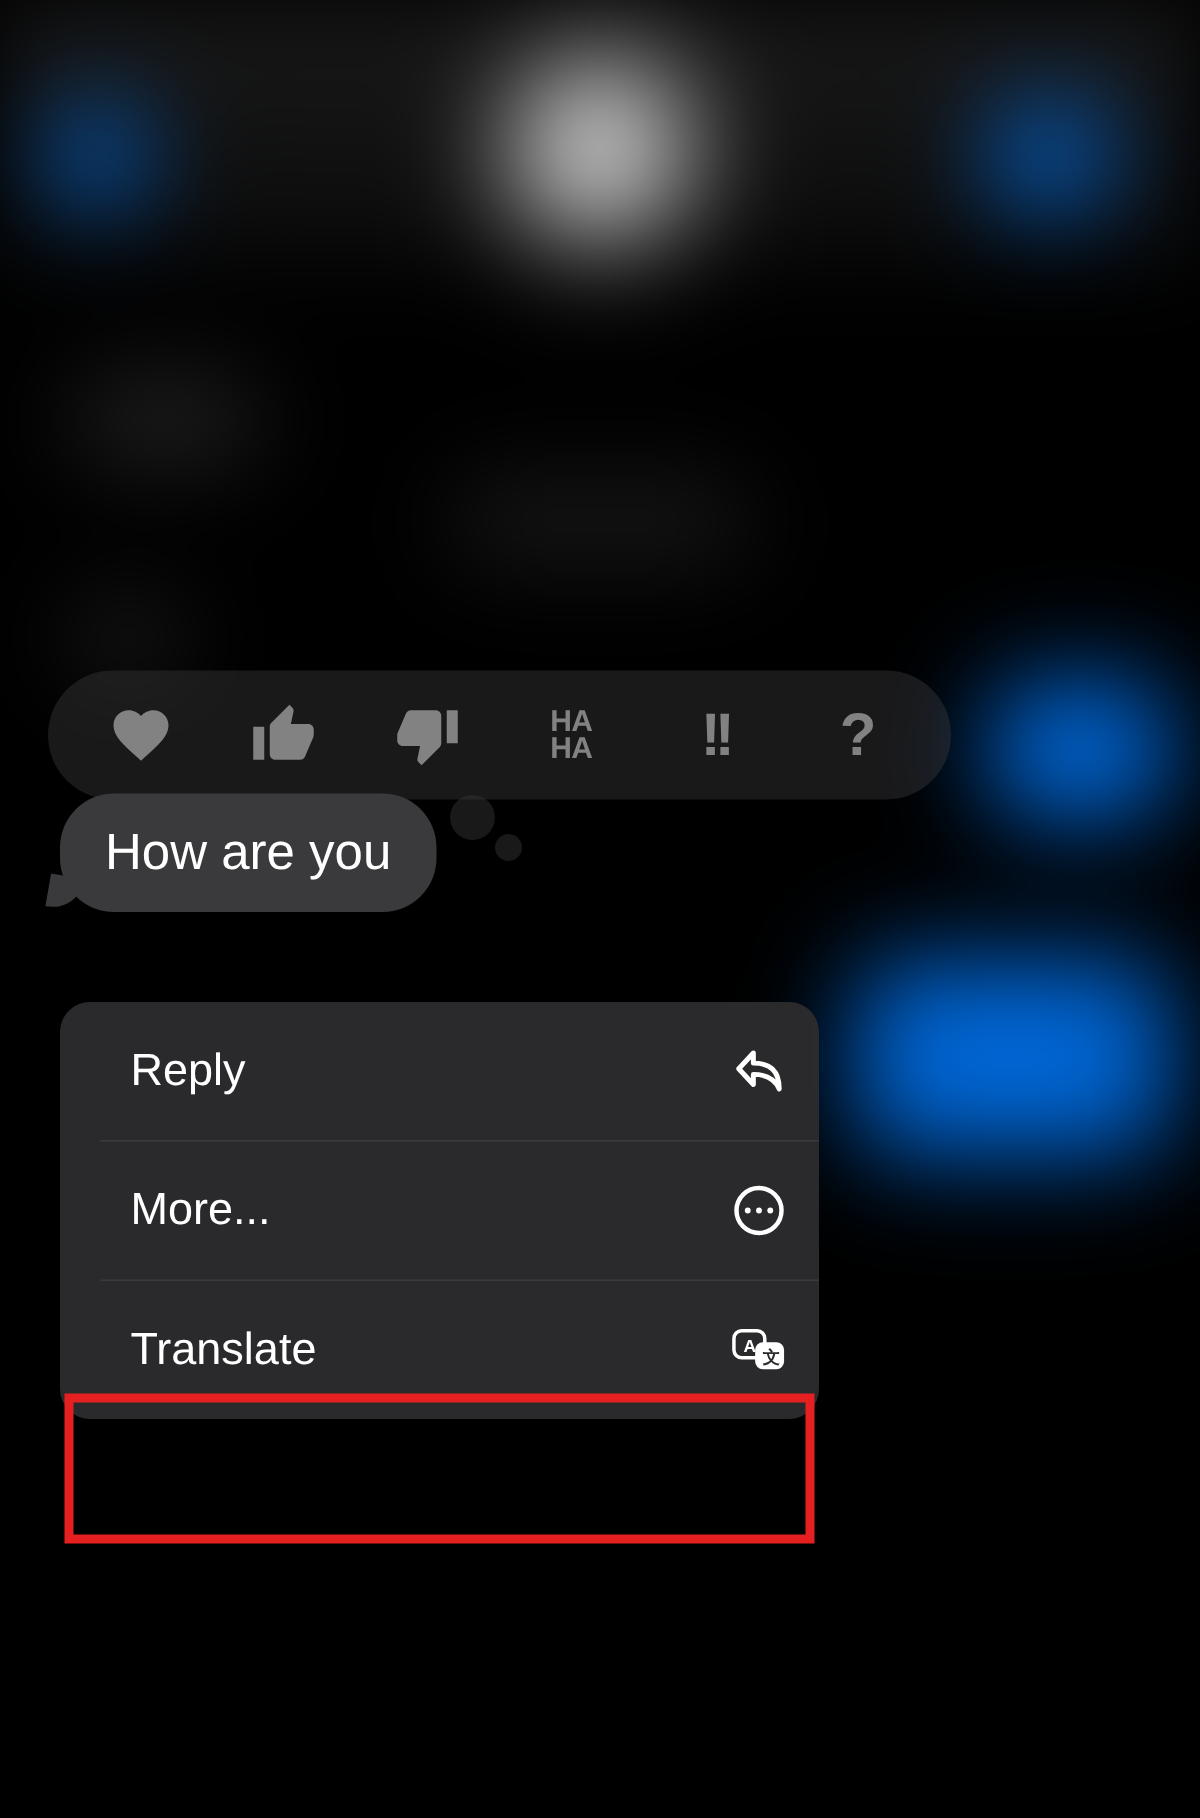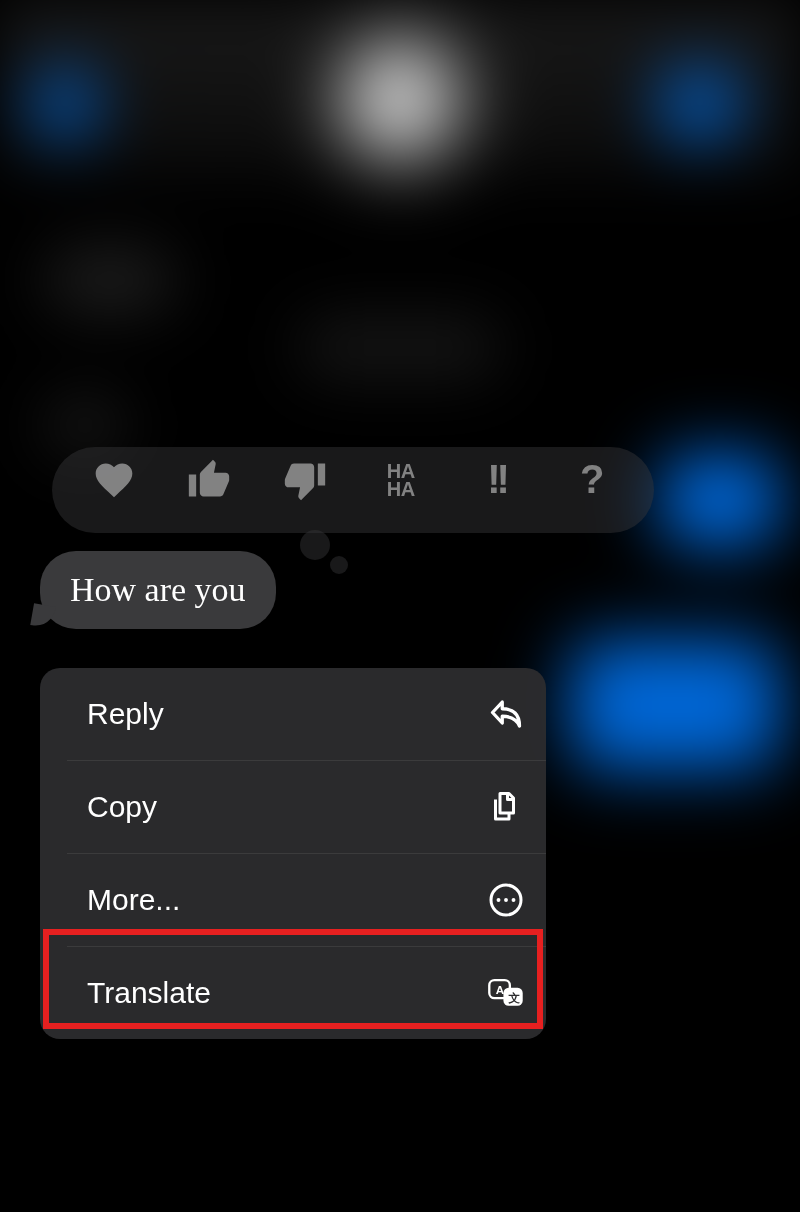--- a/index.html
+++ b/index.html
@@ -105,27 +105,27 @@
       width: 210px;
       height: 130px;
       background: rgba(0, 122, 255, 0.85);
       border-radius: 30px;
       filter: blur(18px);
     }
     
     .reaction-bar {
       position: absolute;
       top: 447px;
-      left: 52px;
+      left: 32px;
       width: 602px;
       height: 86px;
       background: rgba(55, 55, 57, 0.45);
       border-radius: 43px;
       display: flex;
-      align-items: flex-start;
+      align-items: center;
       justify-content: space-around;
       padding: 0 14px;
     }
     .reaction-btn {
       width: 65px;
       height: 65px;
       display: flex;
       align-items: center;
       justify-content: center;
       cursor: pointer;
@@ -167,29 +167,28 @@
       top: 556px;
       left: 330px;
       width: 18px;
       height: 18px;
       background: rgba(55, 55, 57, 0.45);
       border-radius: 50%;
     }
     
     .message-bubble {
       position: absolute;
-      top: 551px;
+      top: 529px;
       left: 40px;
       background: #3a3a3c;
       border-radius: 36px;
       padding: 20px 30px;
       color: #fff;
       font-size: 34px;
       font-weight: 400;
-      font-family: Liberation Serif, serif;
     }
     .message-tail {
       position: absolute;
       bottom: 2px;
       left: -8px;
       width: 22px;
       height: 22px;
       background: #3a3a3c;
       border-bottom-right-radius: 20px;
       transform: rotate(10deg);
@@ -298,30 +297,20 @@
 <div class="context-menu">
   <div class="menu-item">
     <span>Reply</span>
     <span class="menu-icon">
       <svg viewBox="0 0 24 24" fill="none" stroke="currentColor" stroke-width="2.2" stroke-linejoin="round" stroke-linecap="round">
           <path d="M9.5 4 L3 11 L9.5 18 L9.5 13.5 C15 13.5 19 15.5 21 20 C21 12 17 8.5 9.5 8.5 Z"></path>
         </svg>
     </span>
   </div>
   <div class="menu-item">
-    <span>Copy</span>
-    <span class="menu-icon">
-      <svg viewBox="0 0 24 24" fill="none" stroke="currentColor" stroke-width="2" stroke-linejoin="round">
-          <path d="M8 3 H14 L17 6 V16 H8 Z"></path>
-          <path d="M13 3 V7 H17"></path>
-          <path d="M5 7 V20 H14 V16"></path>
-        </svg>
-    </span>
-  </div>
-  <div class="menu-item">
     <span>More...</span>
     <span class="menu-icon">
       <svg viewBox="0 0 24 24" fill="none" stroke="currentColor" stroke-width="2">
           <circle cx="12" cy="12" r="10"></circle>
           <circle cx="7" cy="12" r="1.3" fill="currentColor" stroke="none"></circle>
           <circle cx="12" cy="12" r="1.3" fill="currentColor" stroke="none"></circle>
           <circle cx="17" cy="12" r="1.3" fill="currentColor" stroke="none"></circle>
         </svg>
     </span>
   </div>

